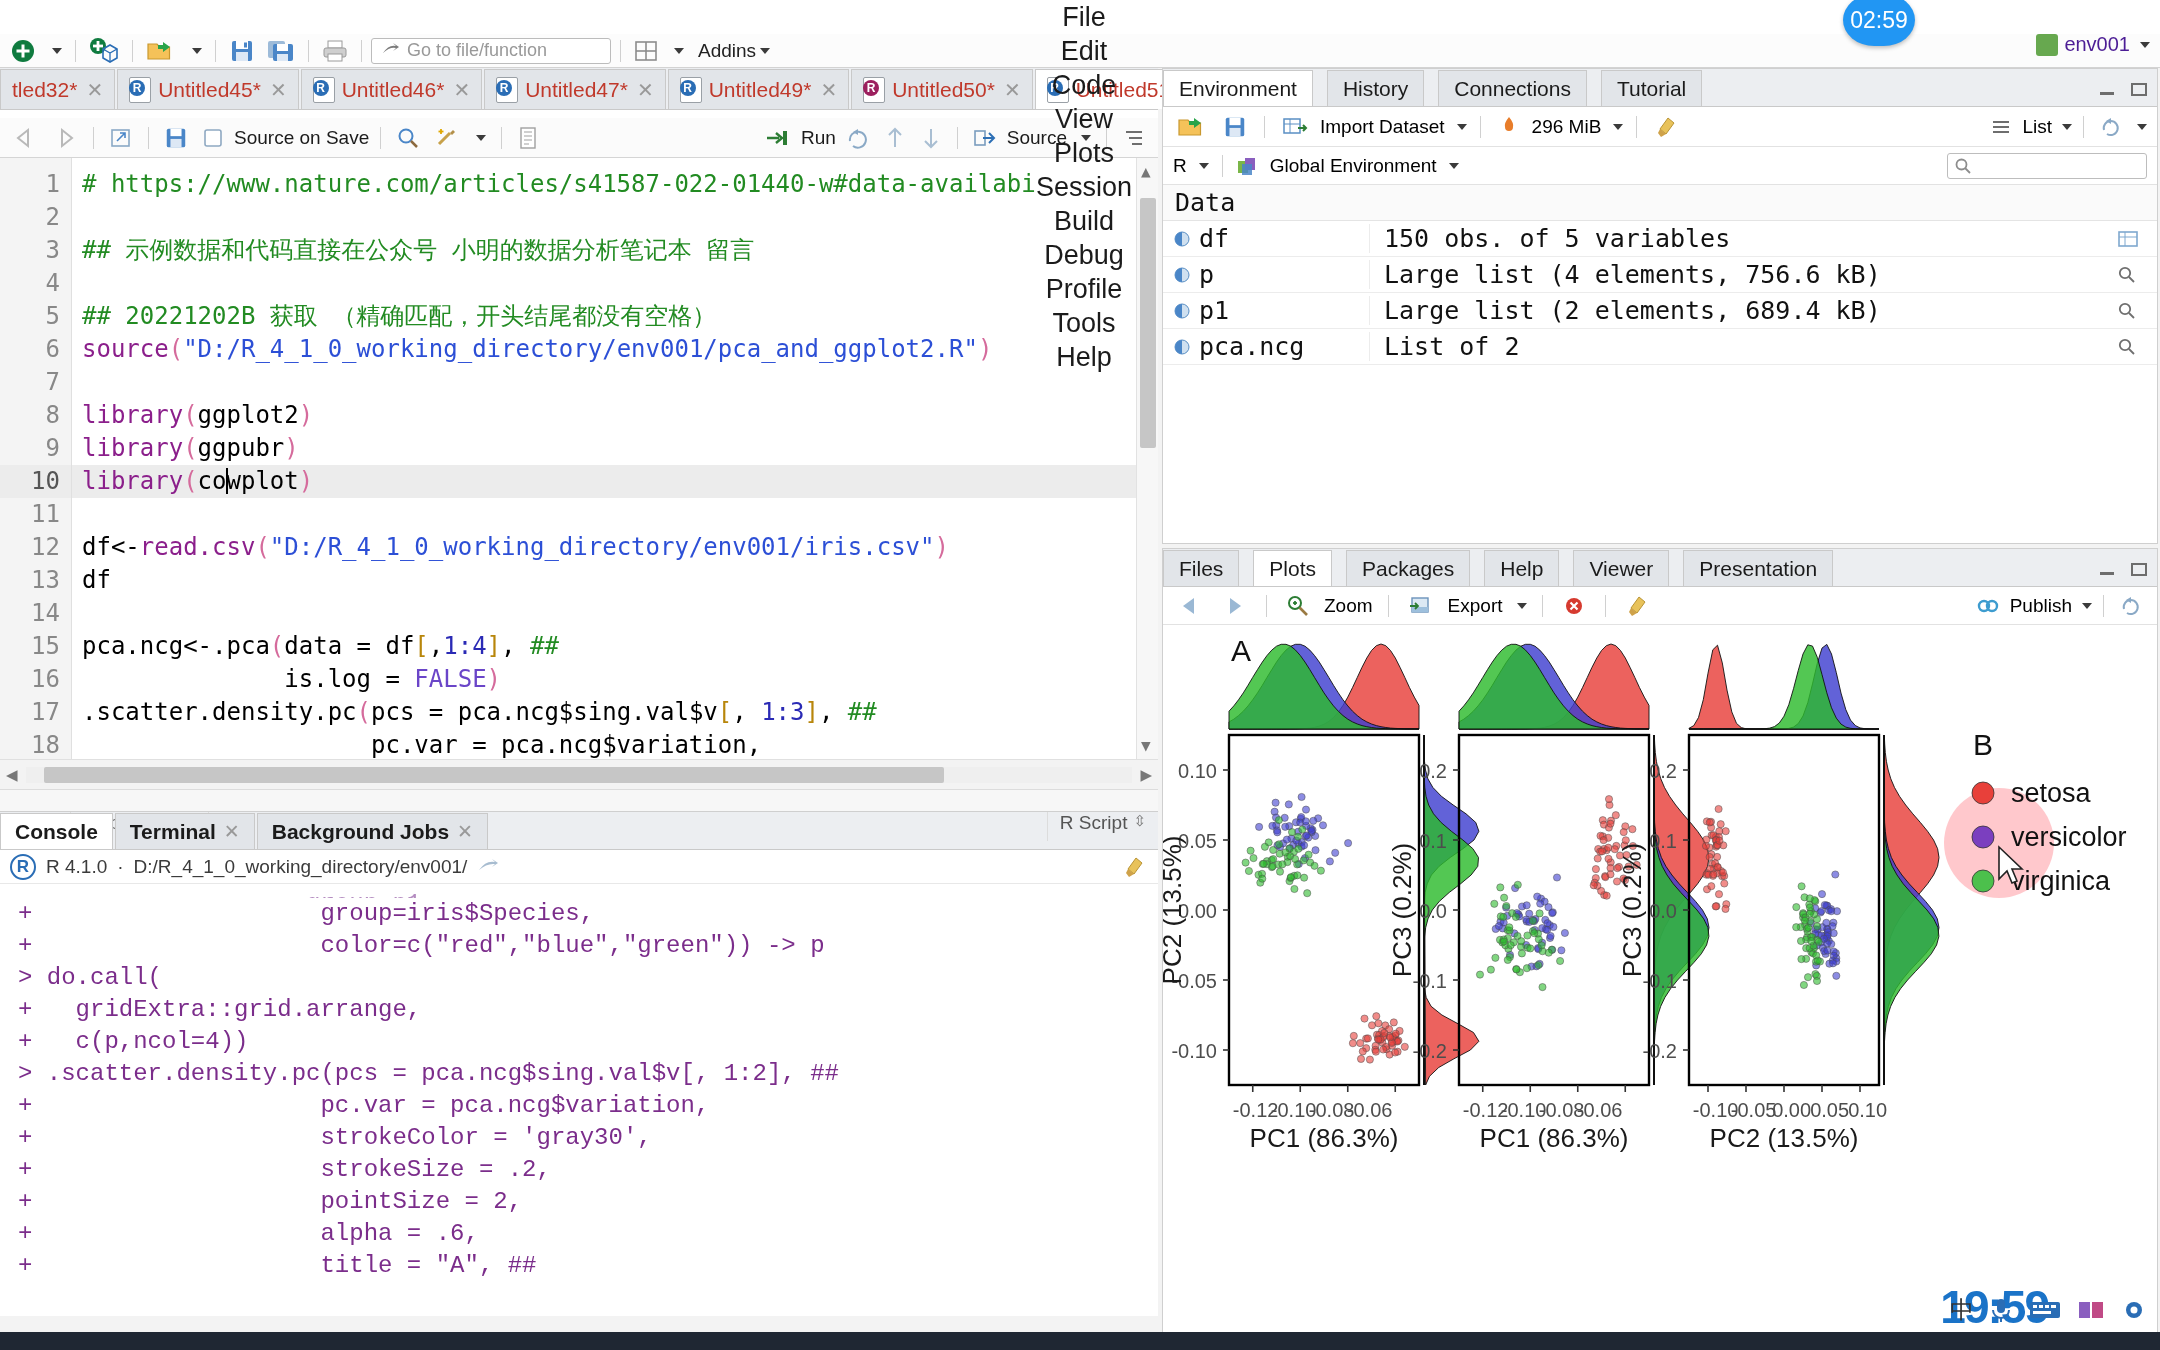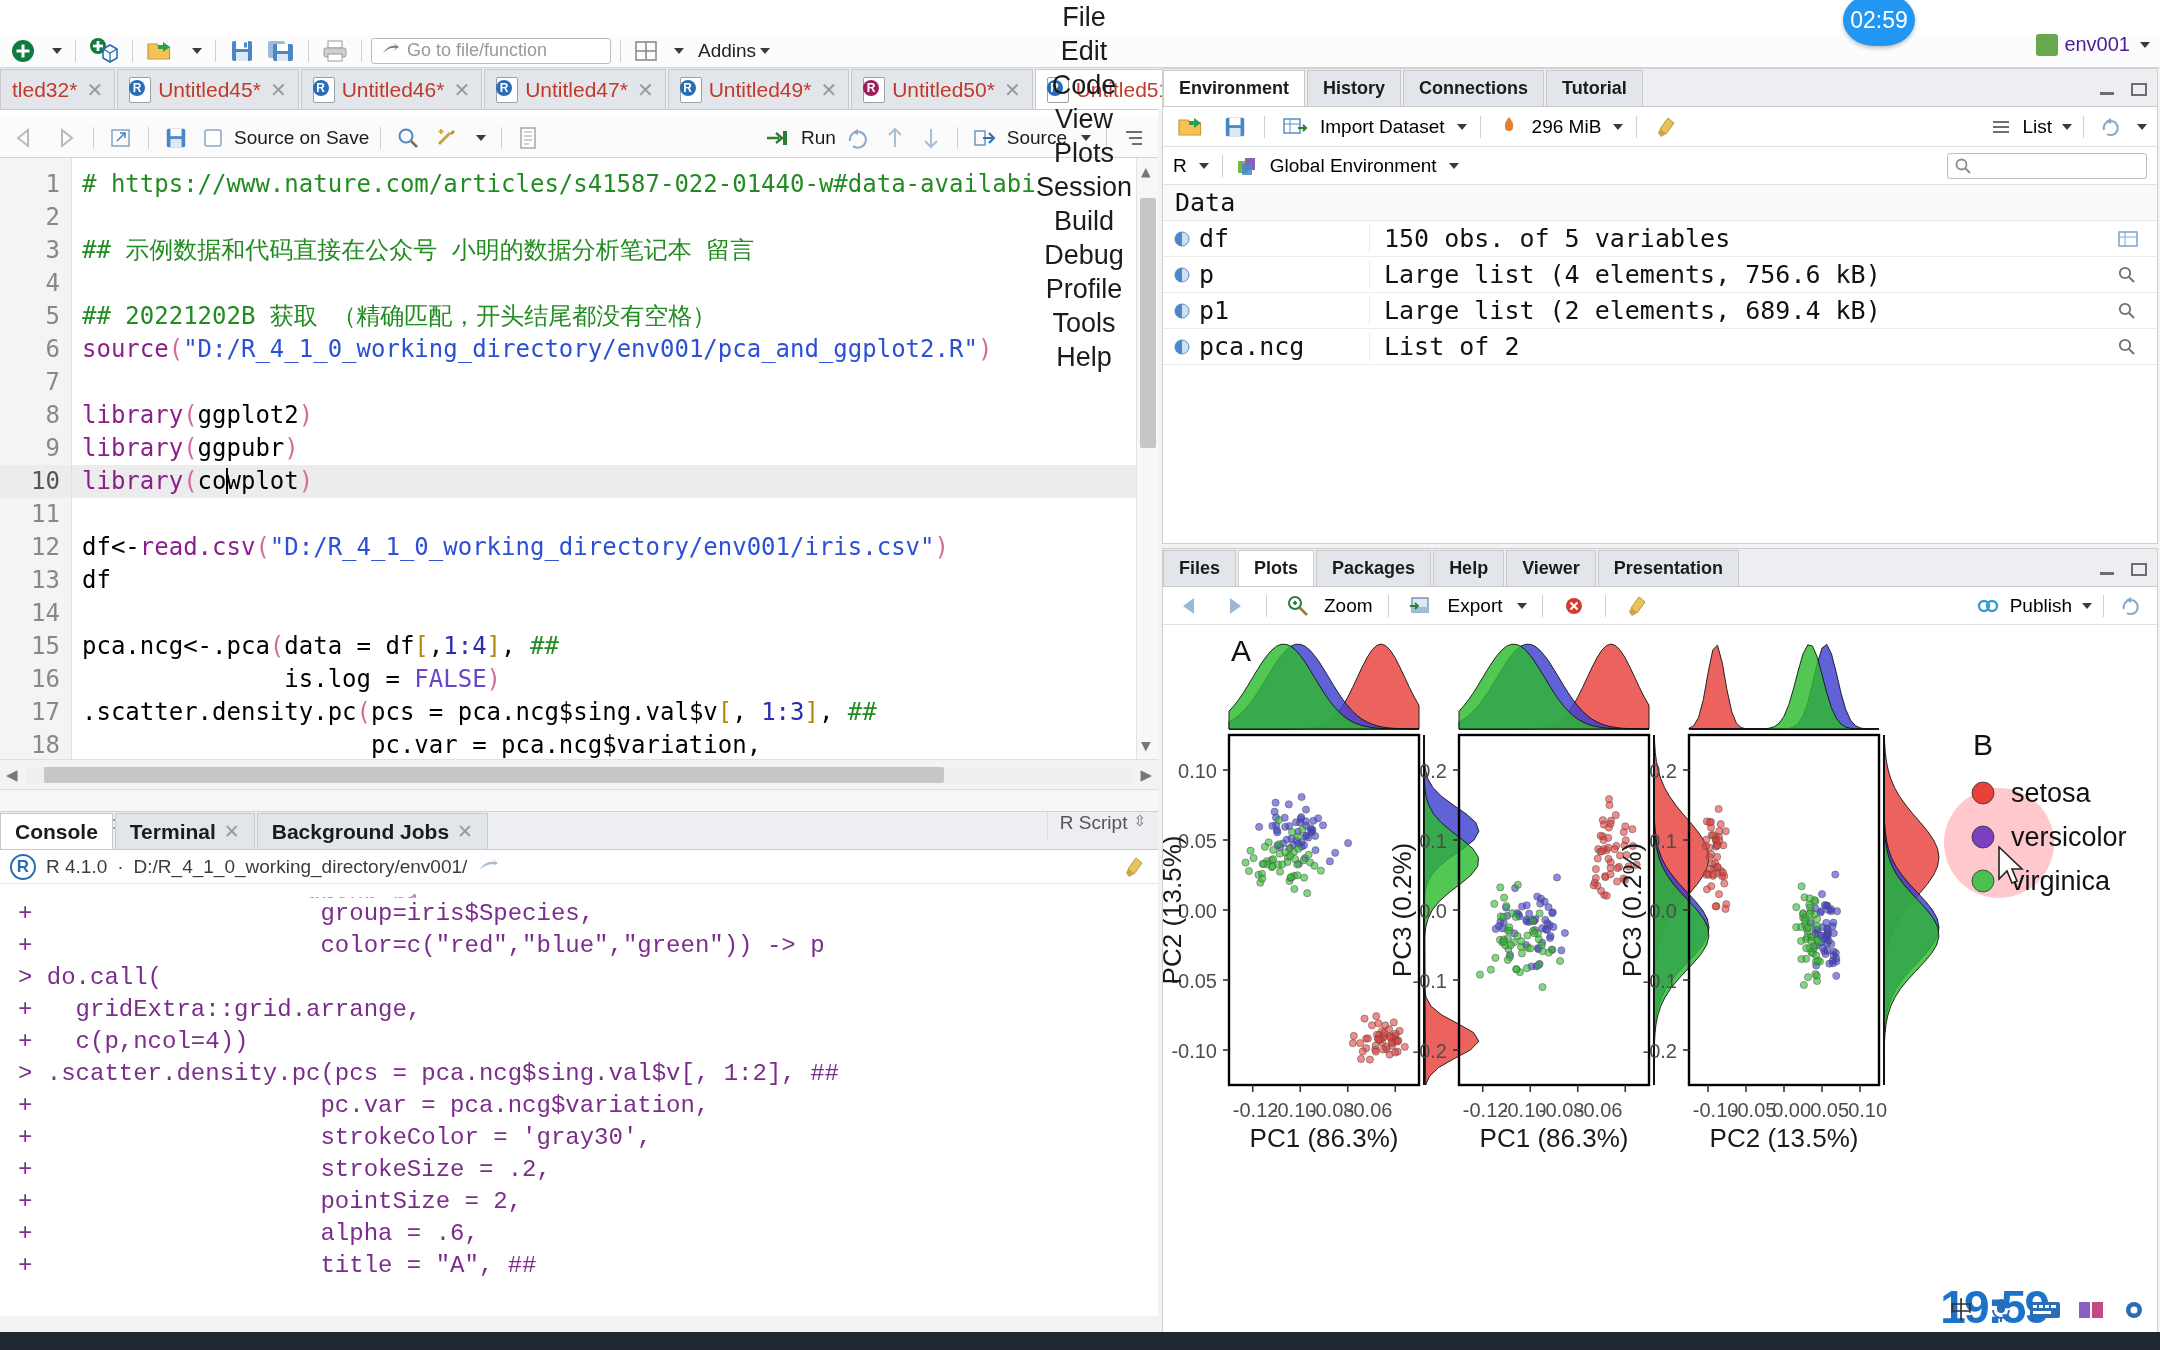--- a/index.html
+++ b/index.html
@@ -114,23 +114,23 @@
            color:#2a6db5; font-weight:bold; font-size:17px; display:flex;
            align-items:center; justify-content:center; }
   .conout { font-family:Liberation Mono, monospace; font-size:24px; line-height:32px;
             color:#7b2d8b; padding:4px 0 0 18px; white-space:pre; overflow:hidden;
             height:calc(505px - 38px - 34px); position:relative; }
 
   
   #envPane { left:1162px; top:68px; width:996px; height:476px; }
   .ptabs { height:38px; background:#eceef1; display:flex; align-items:flex-end;
            border-bottom:1px solid #c9c9c9; position:relative; }
-  .ptab { height:36px; display:flex; align-items:center; padding:0 15px; font-size:18px;
-          font-weight:bold; color:#1b1b1b; background:#e2e5e9; border:1px solid #c9c9c9;
-          border-bottom:none; margin-right:2px; cursor:pointer; }
+  .ptab { height:36px; display:flex; align-items:center; padding:0 15px; font-size:21px;
+          font-weight:normal; color:#1b1b1b; background:#e2e5e9; border:1px solid #c9c9c9;
+          border-bottom:none; margin-right:14px; cursor:pointer; }
   .ptab.active { background:#fff; }
   .pane-winbtns { position:absolute; right:8px; bottom:8px; display:flex; gap:12px; }
   .envtool { height:40px; display:flex; align-items:center; gap:8px; padding:0 10px;
              border-bottom:1px solid #e2e2e2; font-size:19px; }
   .envtool2 { height:38px; display:flex; align-items:center; gap:8px; padding:0 10px;
               border-bottom:1px solid #e2e2e2; font-size:19px; }
   .searchbox { margin-left:auto; width:200px; height:26px; border:1px solid #bdbdbd;
                border-radius:3px; display:flex; align-items:center; padding:0 6px; gap:5px;}
   .envhdr { height:36px; background:#fafafa; border-bottom:1px solid #e4e4e4;
             display:flex; align-items:center; padding-left:12px;

